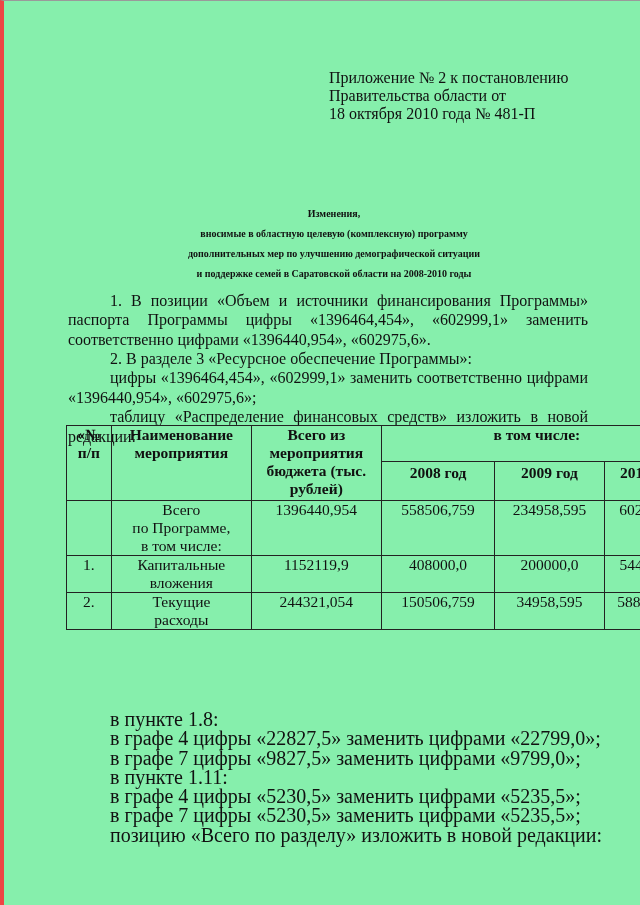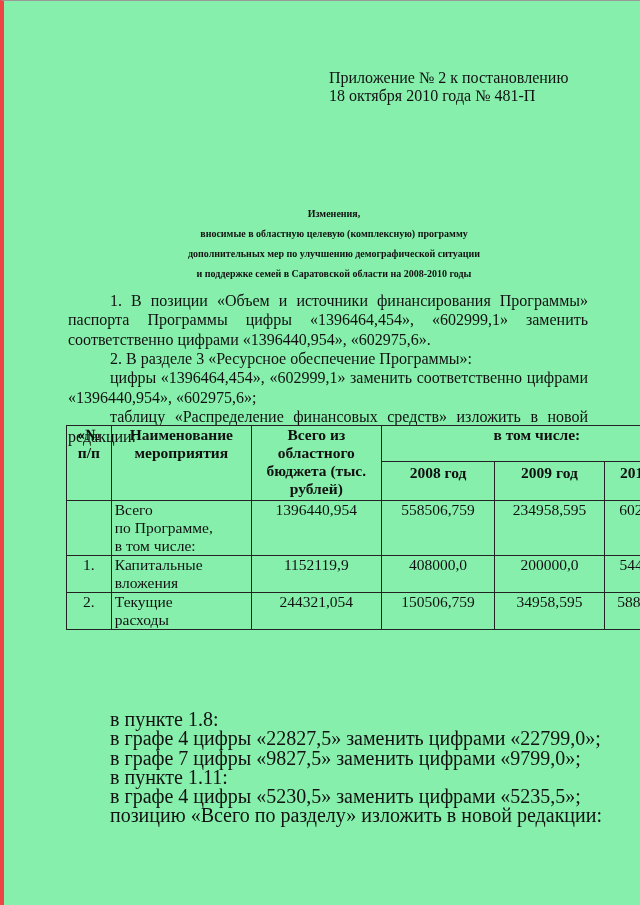--- a/index.html
+++ b/index.html
@@ -35,31 +35,32 @@
 
   table.fin {
     position: absolute; left: 62px; top: 424px; width: 627px;
     border-collapse: collapse; font-size: 15.5px; line-height: 18px;
   }
   table.fin td, table.fin th {
     border: 1.3px solid #222; padding: 0 3px; vertical-align: top;
   }
   table.fin th { font-weight: bold; text-align: center; }
   .num { text-align: center; }
-  .left { text-align: left; }
+  .left { text-align: center; }
   .c1 { width: 32px; } .c2 { width: 115px; } .c3 { width: 106px; }
   .c4 { width: 92px; } .c5 { width: 88px; } .c6 { width: 70px; }
 </style>
 </head>
 <body>
 
 <div class="page">
 
   <div class="approval">
     <div>Приложение № 2 к постановлению</div>
+    <div>Правительства области от</div>
     <div>18 октября 2010 года № 481-П</div>
   </div>
 
   <div class="heading">
     <div>Изменения,</div>
     <div>вносимые в областную целевую (комплексную) программу</div>
     <div>дополнительных мер по улучшению демографической ситуации</div>
     <div>и поддержке семей в Саратовской области на 2008-2010 годы</div>
   </div>
 
@@ -71,21 +72,21 @@
     <div class="line indent">2. В разделе 3 «Ресурсное обеспечение Программы»:</div>
     <p class="para">цифры «1396464,454», «602999,1» заменить соответственно цифрами «1396440,954», «602975,6»;</p>
     <p class="para">таблицу «Распределение финансовых средств» изложить в новой редакции:</p>
   </div>
 
   <table class="fin">
     <tbody>
         <tr>
       <th class="c1" rowspan="2" style="height:74px;">«№ п/п</th>
       <th class="c2" rowspan="2">Наименование мероприятия</th>
-      <th class="c3" rowspan="2">Всего из областного бюджета (тыс. рублей)</th>
+      <th class="c3" rowspan="2">Всего из мероприятия бюджета (тыс. рублей)</th>
       <th colspan="3" style="font-weight:bold;">в том числе:</th>
     </tr>
     <tr>
       <th class="c4" style="padding-top:2px;">2008 год</th>
       <th class="c5" style="padding-top:2px;">2009 год</th>
       <th class="c6" style="padding-top:2px;">2010 год</th>
     </tr>
     <tr>
       <td class="num"></td>
       <td class="left">
@@ -123,16 +124,17 @@
   </tbody>
     </table>
 
 
   <div class="sub-list" style="top:709px;">
     <div>в пункте 1.8:</div>
     <div>в графе 4 цифры «22827,5» заменить цифрами «22799,0»;</div>
     <div>в графе 7 цифры «9827,5» заменить цифрами «9799,0»;</div>
     <div>в пункте 1.11:</div>
     <div>в графе 4 цифры «5230,5» заменить цифрами «5235,5»;</div>
+    <div>в графе 7 цифры «5230,5» заменить цифрами «5235,5»;</div>
     <div>позицию «Всего по разделу» изложить в новой редакции:</div>
   </div>
 
 </div>
 
 </body></html>

